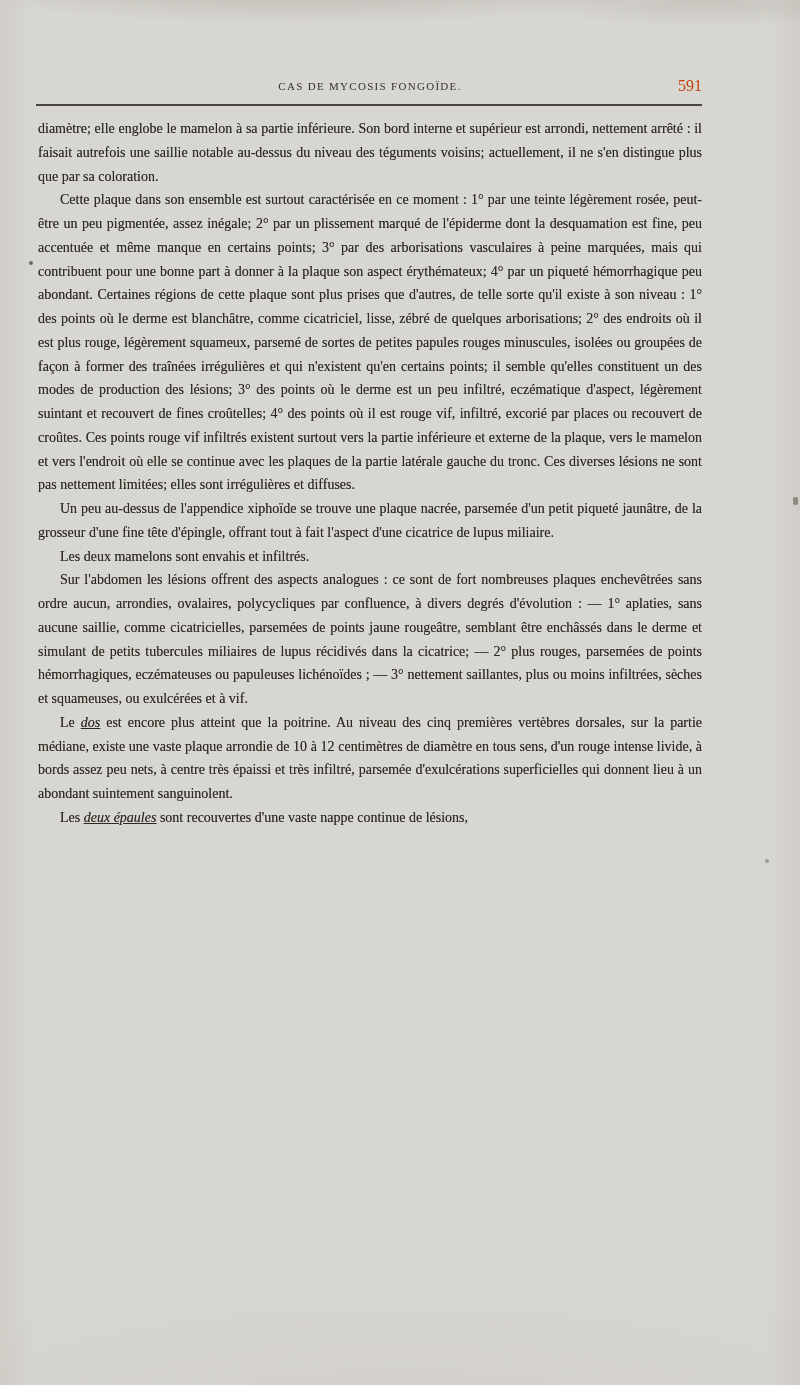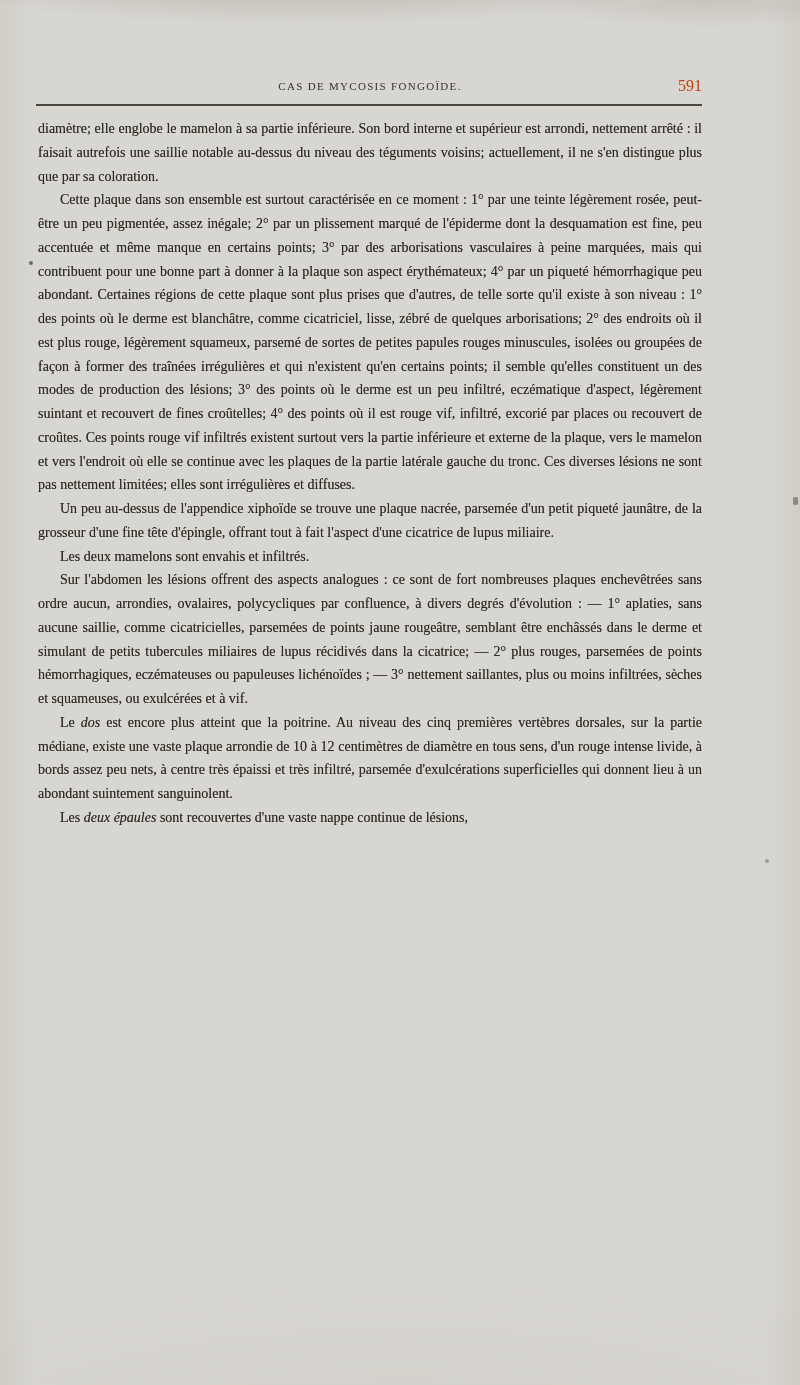--- a/index.html
+++ b/index.html
@@ -38,21 +38,21 @@
   }
   .body-text {
     position: absolute; left: 38px; top: 117px; width: 664px;
     font-size: 14px; line-height: 23.75px; text-align: justify;
     color: #2b2922;
     text-shadow: 0 0 0.4px rgba(43,41,34,0.55);
     hyphens: auto;
   }
   .body-text p { margin: 0; }
   .body-text p.indent { text-indent: 22px; }
-  .body-text em { font-style: italic; }
+  .body-text em { font-style: italic; text-decoration: underline; }
   .speck { position: absolute; border-radius: 50%; background: #46443c; pointer-events: none; }
   .speck.s1 { left: 29px;  top: 261px; width: 4px; height: 4px; opacity: .75; }
   .speck.s2 { left: 793px; top: 497px; width: 5px; height: 8px; opacity: .5; border-radius: 2px; }
   .speck.s3 { left: 765px; top: 859px; width: 4px; height: 4px; opacity: .4; }
 </style>
 </head>
 <body>
 
 <div class="page">
 

